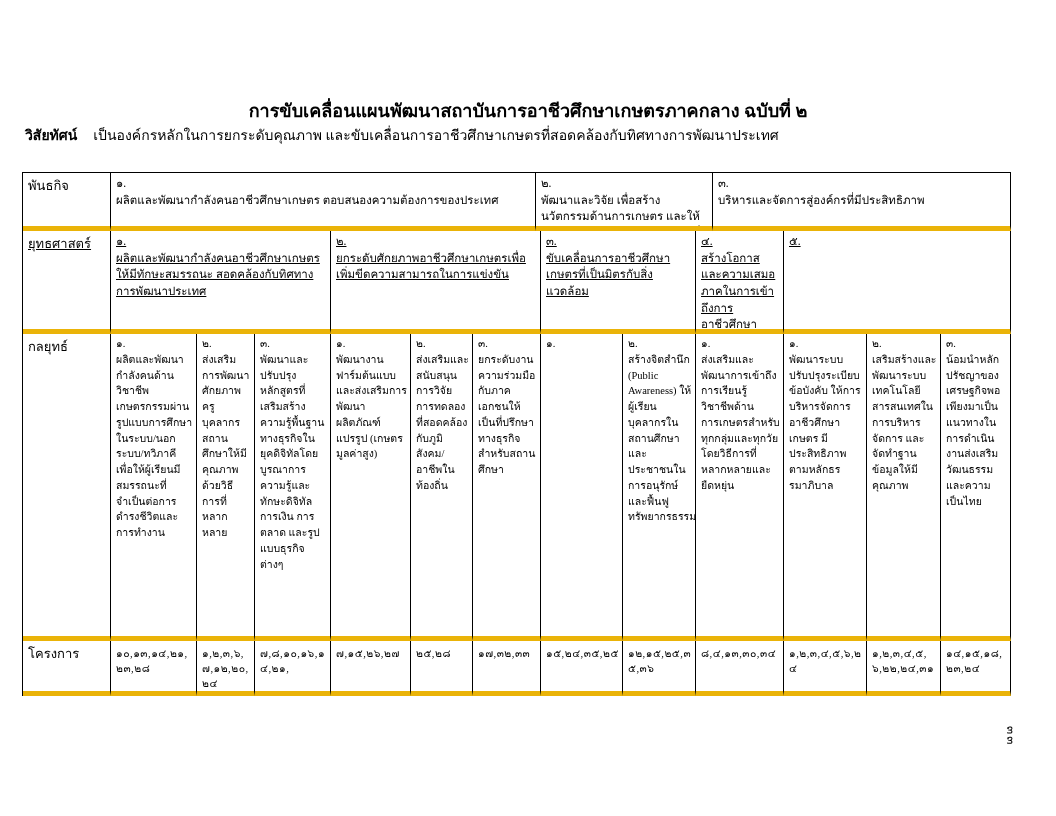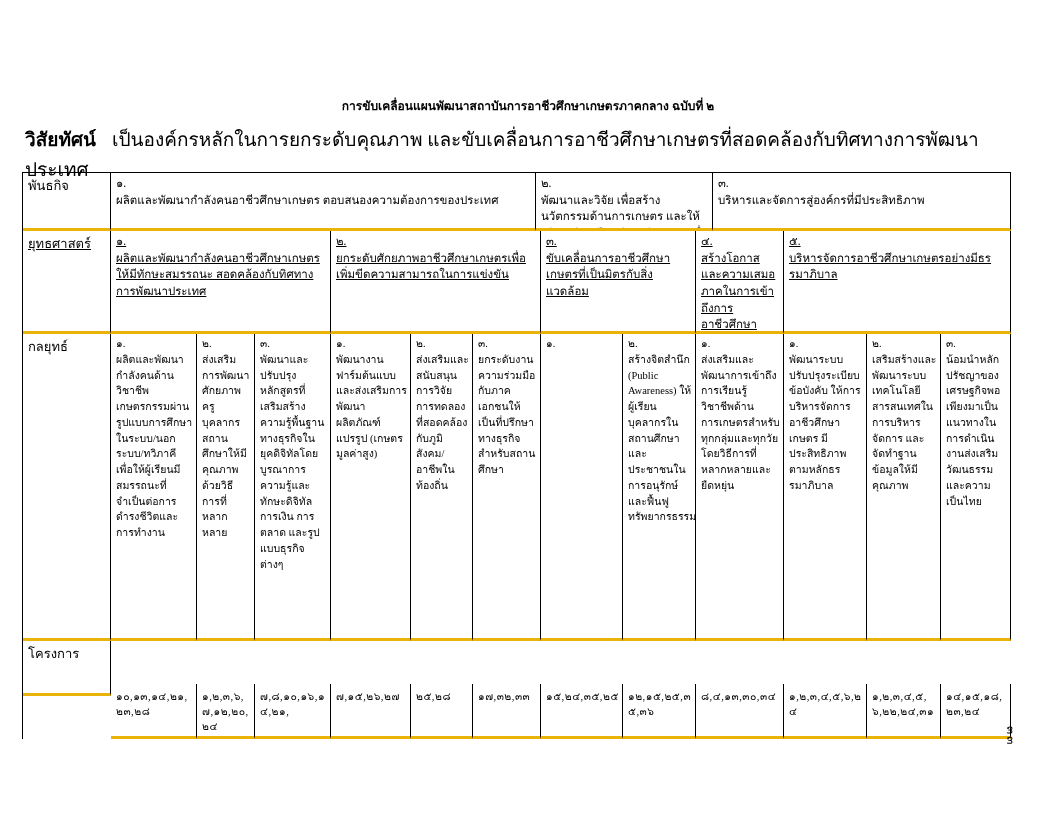--- a/index.html
+++ b/index.html
@@ -1,35 +1,35 @@
 <!DOCTYPE html>
 <html><head>
 <meta charset="utf-8">
 <style>
   html,body{margin:0;padding:0;background:#fff;}
   .page{position:relative;width:1056px;height:816px;background:#ffffff;color:#000;
         font-family:"Liberation Serif","DejaVu Serif",serif;overflow:hidden;}
   .title{position:absolute;top:96px;left:0;width:1056px;text-align:center;
-         font-weight:bold;font-size:12px;}
-  .vision{position:absolute;top:124px;left:25px;width:1010px;font-size:19px;}
+         font-weight:bold;font-size:18px;}
+  .vision{position:absolute;top:124px;left:25px;width:1010px;font-size:14px;}
   .vision .vlabel{font-weight:bold;margin-right:16px;}
   .doc-table{position:absolute;left:22px;top:172px;width:988px;
              border-top:1px solid #000;border-left:1px solid #000;font-size:11px;}
   .trow{display:flex;width:988px;}
-  .cell{box-sizing:border-box;border-right:1px solid #000;border-bottom:3px solid #eab308;
+  .cell{box-sizing:border-box;border-right:1px solid #000;border-bottom:5px solid #eab308;
         padding:2px 3px 2px 5px;overflow:hidden;line-height:1.45;}
   .r1 .cell{height:58px;}
   .r2 .cell{height:103px;text-decoration:underline;}
   .r3 .cell{height:307px;}
   .r4 .cell{height:55px;}
   .label-cell{width:88px;font-size:13px;padding-top:4px;}
   .bigcell{font-size:11.5px;}
   .smallcell{font-size:10.5px;line-height:1.5;}
   .num{white-space:nowrap;}
-  .projcell{font-size:10.5px;word-break:break-all;padding-top:5px;letter-spacing:0.5px;margin-top:43px;}
+  .projcell{font-size:10.5px;word-break:break-all;padding-top:5px;letter-spacing:0.5px;}
   .pagenum{position:absolute;left:1002px;top:726px;writing-mode:vertical-rl;
            font-size:12px;letter-spacing:2px;}
 </style>
 </head>
 <body>
 
 <div class="page">
 
   <div class="title">การขับเคลื่อนแผนพัฒนาสถาบันการอาชีวศึกษาเกษตรภาคกลาง ฉบับที่ ๒</div>
 
@@ -68,21 +68,20 @@
       <div class="cell bigcell" style="width:155px">
         <div class="num">๓.</div>
         <div>ขับเคลื่อนการอาชีวศึกษาเกษตรที่เป็นมิตรกับสิ่งแวดล้อม</div>
       </div>
       <div class="cell bigcell" style="width:88px">
         <div class="num">๔.</div>
         <div>สร้างโอกาสและความเสมอภาคในการเข้าถึงการอาชีวศึกษาเกษตร</div>
       </div>
       <div class="cell bigcell" style="width:227px">
         <div class="num">๕.</div>
-        <div>บริหารจัดการอาชีวศึกษาเกษตรอย่างมีธรรมาภิบาล</div>
       </div>
     </div>
 
     <div class="trow r3">
       <div class="cell label-cell">กลยุทธ์</div>
       <div class="cell smallcell" style="width:86px">
         <div class="num">๑.</div>
         <div>ผลิตและพัฒนากำลังคนด้านวิชาชีพเกษตรกรรมผ่านรูปแบบการศึกษาในระบบ/นอกระบบ/ทวิภาคี เพื่อให้ผู้เรียนมีสมรรถนะที่จำเป็นต่อการดำรงชีวิตและการทำงาน</div>
       </div>
       <div class="cell smallcell" style="width:58px">

